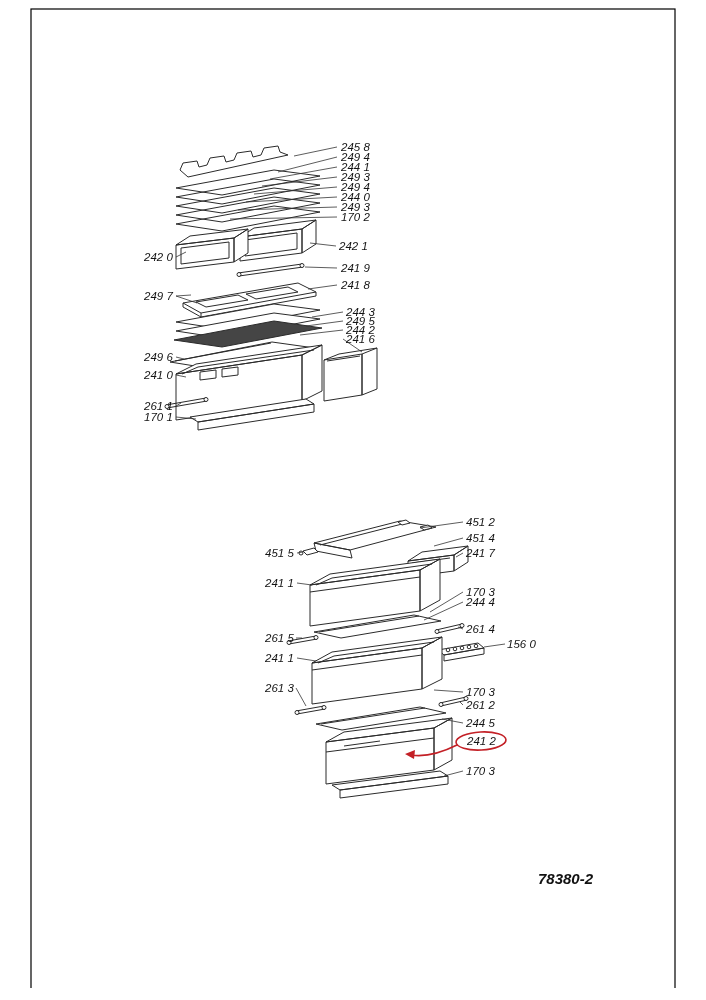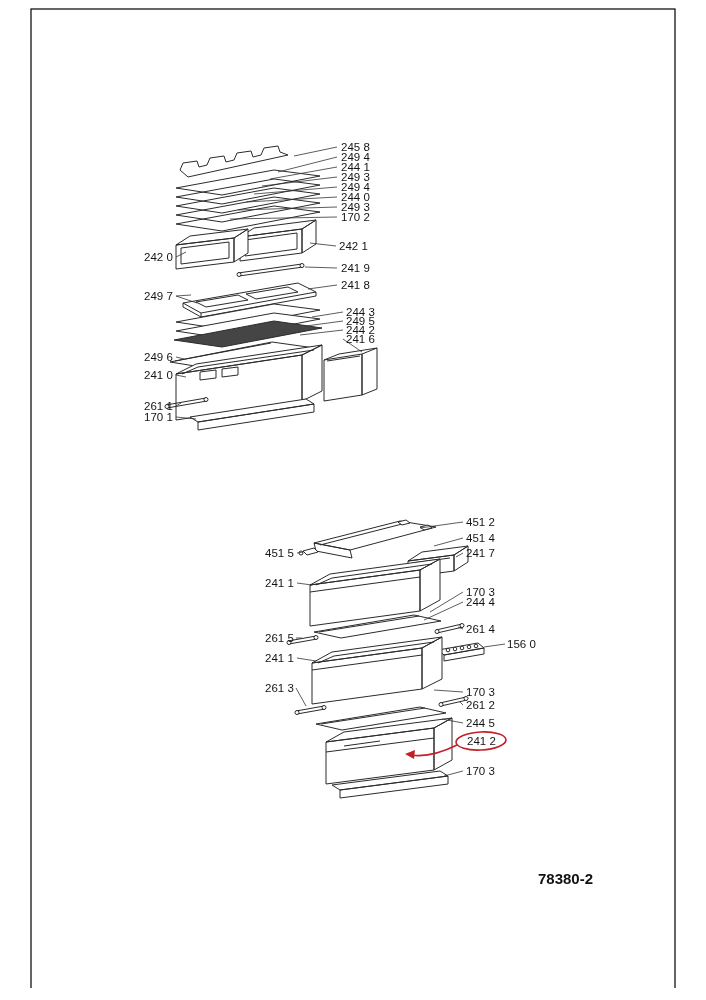--- a/index.html
+++ b/index.html
@@ -1,16 +1,16 @@
 <!DOCTYPE html>
 <html><head>
 <meta charset="utf-8">
 <style>
   html,body { margin:0; padding:0; background:#ffffff; }
-  .page { position:relative; width:706px; height:988px; background:#ffffff; overflow:hidden; }
+  .page { position:relative; width:706px; height:988px; background:#ffffff; overflow:hidden;font-style:italic; }
   svg { display:block; }
   .part { fill:#ffffff; stroke:#2b2b2b; stroke-width:1; stroke-linejoin:round; }
   .part-dark { fill:#454545; stroke:#2b2b2b; stroke-width:1; stroke-linejoin:round; }
   .part-line { fill:none; stroke:#2b2b2b; stroke-width:1; stroke-linejoin:round; }
   .ring { fill:#ffffff; stroke:#2b2b2b; stroke-width:1; }
   .leader { fill:none; stroke:#333333; stroke-width:0.8; }
   .lbl { font-family:"Liberation Sans", sans-serif; font-size:11.5px; fill:#141414; }
   .doc { font-family:"Liberation Sans", sans-serif; font-size:15px; font-weight:bold; fill:#111111; }
   .red-ln { fill:none; stroke:#c32026; stroke-width:1.6; stroke-linecap:round; }
   .red-fill { fill:#c32026; stroke:none; }

